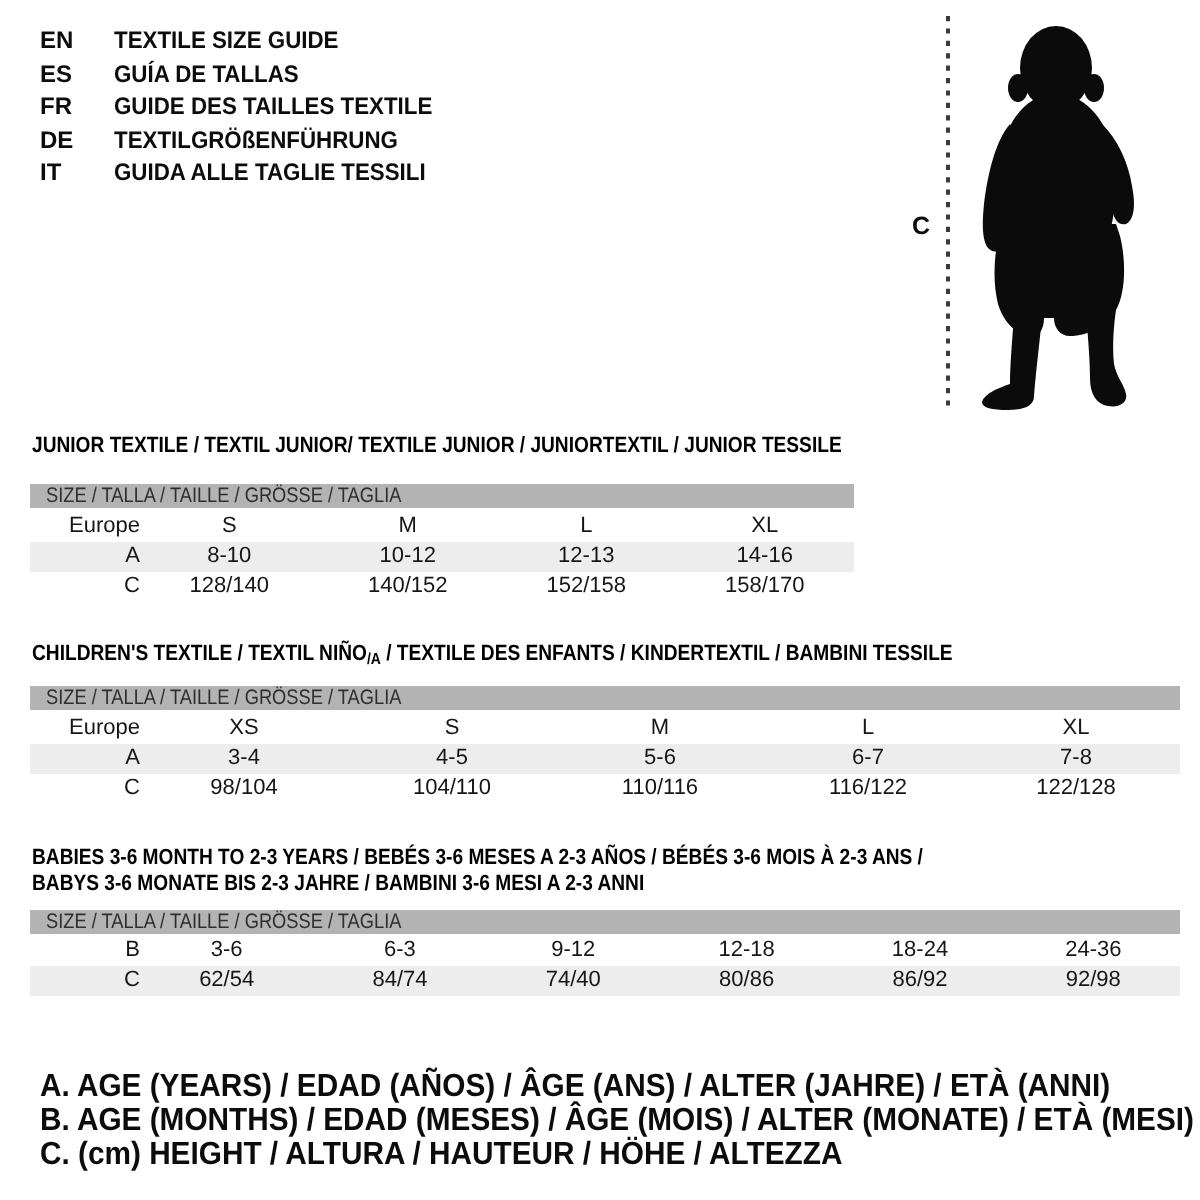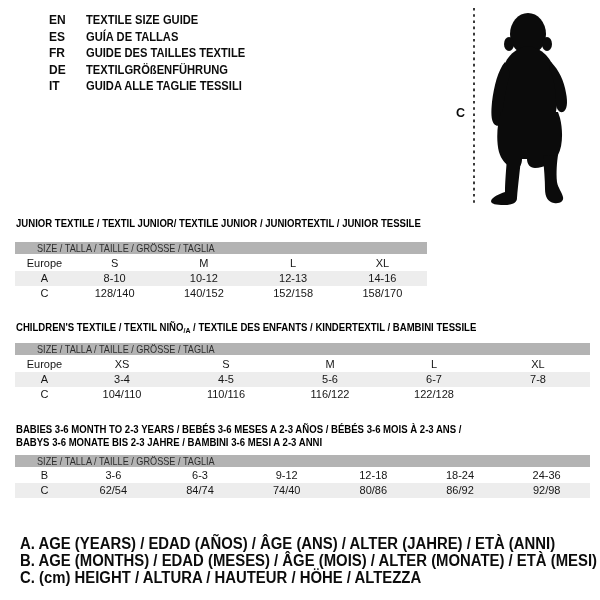--- a/index.html
+++ b/index.html
@@ -6,37 +6,37 @@
   .page{
     position:relative;width:600px;height:600px;background:#ffffff;overflow:hidden;
     font-family:"Liberation Sans",sans-serif;color:#111;
   }
   
   .cx87{display:inline-block;transform:scaleX(.87);transform-origin:0 50%;white-space:nowrap;}
   .cx93{display:inline-block;transform:scaleX(.93);transform-origin:0 50%;white-space:nowrap;}
 
   
   .langs{position:absolute;left:20px;top:12px;}
-  .lang-row{display:grid;grid-template-columns:37px auto;height:16.6px;line-height:16.6px;margin-left:29px;}
+  .lang-row{display:grid;grid-template-columns:37px auto;height:16.6px;line-height:16.6px;}
   .lang-code,.lang-title{font-weight:bold;font-size:12px;color:#0c0c0c;}
 
   
   .dash-line{position:absolute;left:472px;top:8px;}
   .c-label{position:absolute;left:456px;top:106px;font-weight:bold;font-size:12.5px;color:#0c0c0c;}
   .baby{position:absolute;left:484px;top:8px;}
 
   
   .tbl-title{position:absolute;left:16px;font-weight:bold;font-size:11px;line-height:12.5px;color:#000;white-space:nowrap;}
-  .bar{position:absolute;left:15px;height:12px;line-height:12.5px;background:#b3b3b3;font-size:10.5px;color:#2e2e2e;padding-left:22px;box-sizing:border-box;}
+  .bar{position:absolute;left:15px;height:12px;line-height:12.5px;background:#b3b3b3;font-size:10.5px;color:#2e2e2e;padding-left:8px;box-sizing:border-box;}
   .rows{position:absolute;left:15px;}
   .trow{height:15px;line-height:15px;display:grid;font-size:11px;color:#161616;}
   .t1 .trow{grid-template-columns:55px repeat(4,1fr);}
   .t2 .trow{grid-template-columns:55px repeat(5,1fr);}
   .t3 .trow{grid-template-columns:55px repeat(6,1fr);}
-  .trow .lbl{text-align:center;padding-left:4px;}
+  .trow .lbl{text-align:right;padding-left:4px;}
   .trow .cell{text-align:center;}
   .stripe{background:#ededed;}
   .w412{width:412px;} .w575{width:575px;}
   .s1-title{top:217px;} .s1-bar{top:242px;} .s1-rows{top:256px;}
   .s2-title{top:321px;} .s2-bar{top:343px;} .s2-rows{top:357px;}
   .s3-title{top:423px;} .s3-bar{top:455px;} .s3-rows{top:468px;}
   sub.small{font-size:8px;vertical-align:-2px;}
 
   
   .legend{position:absolute;left:20px;top:536px;}
@@ -126,20 +126,21 @@
     <div class="trow stripe">
       <span class="lbl">A</span>
       <span class="cell">3-4</span>
       <span class="cell">4-5</span>
       <span class="cell">5-6</span>
       <span class="cell">6-7</span>
       <span class="cell">7-8</span>
     </div>
     <div class="trow">
       <span class="lbl">C</span>
+      <span class="cell">98/104</span>
       <span class="cell">104/110</span>
       <span class="cell">110/116</span>
       <span class="cell">116/122</span>
       <span class="cell">122/128</span>
     </div>
   </div>
 
   <div class="tbl-title s3-title">
     <span class="cx87">BABIES 3-6 MONTH TO 2-3 YEARS / BEBÉS 3-6 MESES A 2-3 AÑOS / BÉBÉS 3-6 MOIS À 2-3 ANS /</span><br>
     <span class="cx87">BABYS 3-6 MONATE BIS 2-3 JAHRE / BAMBINI 3-6 MESI A 2-3 ANNI</span>

